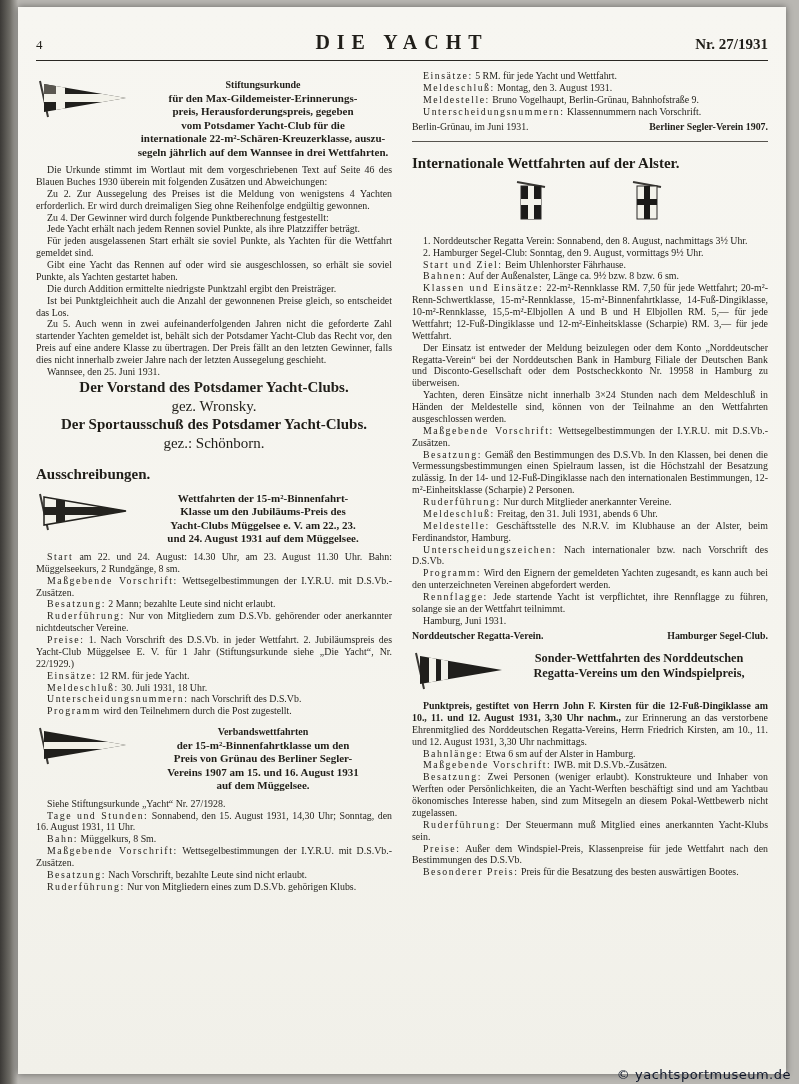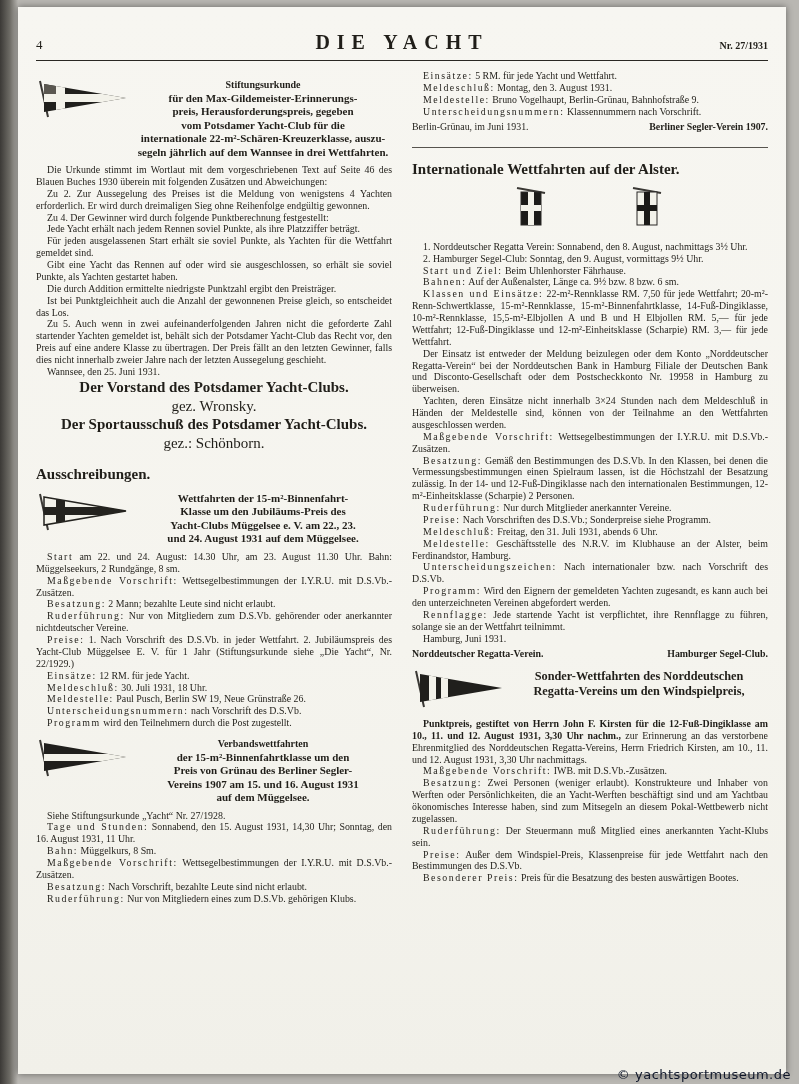--- a/index.html
+++ b/index.html
@@ -10,31 +10,31 @@
   body{font-family:"Liberation Serif","DejaVu Serif",serif;background:var(--frame)}
   .canvas{position:relative;width:799px;height:1084px;background:var(--frame);overflow:hidden}
   .gutter{position:absolute;left:0;top:0;width:18px;height:100%;
     background:linear-gradient(90deg,var(--gutter) 0%,#6e6c66 55%,var(--frame) 100%)}
   .page{position:absolute;left:18px;top:7px;right:13px;bottom:10px;overflow:hidden;
     background:linear-gradient(180deg,#f7f6f1 0%,var(--paper) 60%,#f1f0e9 100%);
     box-shadow:0 0 7px rgba(0,0,0,.45);color:var(--ink)}
   .pg-header{display:flex;align-items:baseline;padding:24px 18px 2px}
   .pageno{width:100px;font-size:13px}
   .journal{flex:1;text-align:center;font-size:20px;font-weight:bold;letter-spacing:7px}
-  .issue{width:100px;text-align:right;font-size:10px;font-weight:bold}
+  .issue{width:100px;text-align:right;font-size:15px;font-weight:bold}
   .hrule{border-top:1.5px solid var(--rule);margin:4px 18px 9px}
   .cols{display:flex;gap:20px;padding:0 18px}
   .col{flex:1;min-width:0}
 
   .para{font-size:9.9px;line-height:1.2;text-align:justify;text-indent:11px}
   .spaced{letter-spacing:1.5px}
   .b{font-weight:bold}
   .center{text-align:center;font-size:15px;line-height:1.25}
   .split{display:flex;justify-content:space-between;font-size:9.9px;line-height:1.35;margin-top:2px}
-  .split.rule{border-bottom:1px solid #57544e;padding-bottom:14px;margin-bottom:3px}
+  .split.rule{border-bottom:1px solid #57544e;padding-bottom:8px;margin-bottom:3px}
   .heading{font-size:15px;font-weight:bold;margin:13px 0 7px}
   .flag-title{display:flex;align-items:flex-start;margin:9px 0 5px}
   .flag{flex:0 0 auto;margin-right:2px;display:inline-block}
   .title-lines{flex:1;text-align:center;font-weight:bold;font-size:11px;line-height:1.23}
   .title-lines.bf div:first-child{font-size:10px;line-height:1.25}
   .title-lines.ba div{font-size:12.3px}
   .flags-row{display:flex;justify-content:center;gap:78px;margin:2px 0 6px}
   .watermark{position:absolute;right:8px;bottom:2px;font-family:"DejaVu Sans","Liberation Sans",sans-serif;
     font-size:13px;color:#0f172a;letter-spacing:.5px}
 </style>
@@ -112,21 +112,20 @@
               <div>und 24. August 1931 auf dem Müggelsee.</div>
             </div>
           </div>
           <p class="para"><span class="spaced">Start</span> am 22. und 24. August: 14.30 Uhr, am 23. August 11.30 Uhr. Bahn: Müggelseekurs, 2 Rundgänge, 8 sm.</p>
           <p class="para"><span class="spaced">Maßgebende Vorschrift:</span> Wettsegelbestimmungen der I.Y.R.U. mit D.S.Vb.-Zusätzen.</p>
           <p class="para"><span class="spaced">Besatzung:</span> 2 Mann; bezahlte Leute sind nicht erlaubt.</p>
           <p class="para"><span class="spaced">Ruderführung:</span> Nur von Mitgliedern zum D.S.Vb. gehörender oder anerkannter nichtdeutscher Vereine.</p>
           <p class="para"><span class="spaced">Preise:</span> 1. Nach Vorschrift des D.S.Vb. in jeder Wettfahrt. 2. Jubiläumspreis des Yacht-Club Müggelsee E. V. für 1 Jahr (Stiftungsurkunde siehe „Die Yacht“, Nr. 22/1929.)</p>
           <p class="para"><span class="spaced">Einsätze:</span> 12 RM. für jede Yacht.</p>
           <p class="para"><span class="spaced">Meldeschluß:</span> 30. Juli 1931, 18 Uhr.</p>
-          <p class="para"><span class="spaced">Meldestelle:</span> Paul Pusch, Berlin SW 19, Neue Grünstraße 26.</p>
           <p class="para"><span class="spaced">Unterscheidungsnummern:</span> nach Vorschrift des D.S.Vb.</p>
           <p class="para"><span class="spaced">Programm</span> wird den Teilnehmern durch die Post zugestellt.</p>
           <div class="flag-title">
             <span class="flag"><svg width="96" height="40" viewBox="0 0 96 40">
     <defs>
                   <clipPath id="clip3">
                     <polygon points="8,5 90,19 8,33"></polygon>
                   </clipPath>
                 </defs>
     <line x1="4" y1="2" x2="12" y2="38" stroke="#3a3834" stroke-width="2"></line>
@@ -177,21 +176,20 @@
           <p class="para">1. Norddeutscher Regatta Verein: Sonnabend, den 8. August, nachmittags 3½ Uhr.</p>
           <p class="para">2. Hamburger Segel-Club: Sonntag, den 9. August, vormittags 9½ Uhr.</p>
           <p class="para"><span class="spaced">Start und Ziel:</span> Beim Uhlenhorster Fährhause.</p>
           <p class="para"><span class="spaced">Bahnen:</span> Auf der Außenalster, Länge ca. 9½ bzw. 8 bzw. 6 sm.</p>
           <p class="para"><span class="spaced">Klassen und Einsätze:</span> 22-m²-Rennklasse RM. 7,50 für jede Wettfahrt; 20-m²-Renn-Schwertklasse, 15-m²-Rennklasse, 15-m²-Binnenfahrtklasse, 14-Fuß-Dingiklasse, 10-m²-Rennklasse, 15,5-m²-Elbjollen A und B und H Elbjollen RM. 5,— für jede Wettfahrt; 12-Fuß-Dingiklasse und 12-m²-Einheitsklasse (Scharpie) RM. 3,— für jede Wettfahrt.</p>
           <p class="para">Der Einsatz ist entweder der Meldung beizulegen oder dem Konto „Norddeutscher Regatta-Verein“ bei der Norddeutschen Bank in Hamburg Filiale der Deutschen Bank und Disconto-Gesellschaft oder dem Postscheckkonto Nr. 19958 in Hamburg zu überweisen.</p>
           <p class="para">Yachten, deren Einsätze nicht innerhalb 3×24 Stunden nach dem Meldeschluß in Händen der Meldestelle sind, können von der Teilnahme an den Wettfahrten ausgeschlossen werden.</p>
           <p class="para"><span class="spaced">Maßgebende Vorschrift:</span> Wettsegelbestimmungen der I.Y.R.U. mit D.S.Vb.-Zusätzen.</p>
           <p class="para"><span class="spaced">Besatzung:</span> Gemäß den Bestimmungen des D.S.Vb. In den Klassen, bei denen die Vermessungsbestimmungen einen Spielraum lassen, ist die Höchstzahl der Besatzung zulässig. In der 14- und 12-Fuß-Dingiklasse nach den internationalen Bestimmungen, 12-m²-Einheitsklasse (Scharpie) 2 Personen.</p>
           <p class="para"><span class="spaced">Ruderführung:</span> Nur durch Mitglieder anerkannter Vereine.</p>
-          <p class="para"><span class="spaced">Preise:</span> Nach Vorschriften des D.S.Vb.; Sonderpreise siehe Programm.</p>
           <p class="para"><span class="spaced">Meldeschluß:</span> Freitag, den 31. Juli 1931, abends 6 Uhr.</p>
           <p class="para"><span class="spaced">Meldestelle:</span> Geschäftsstelle des N.R.V. im Klubhause an der Alster, beim Ferdinandstor, Hamburg.</p>
           <p class="para"><span class="spaced">Unterscheidungszeichen:</span> Nach internationaler bzw. nach Vorschrift des D.S.Vb.</p>
           <p class="para"><span class="spaced">Programm:</span> Wird den Eignern der gemeldeten Yachten zugesandt, es kann auch bei den unterzeichneten Vereinen abgefordert werden.</p>
           <p class="para"><span class="spaced">Rennflagge:</span> Jede startende Yacht ist verpflichtet, ihre Rennflagge zu führen, solange sie an der Wettfahrt teilnimmt.</p>
           <p class="para">Hamburg, Juni 1931.</p>
           <p class="split">
             <span class="sl b">Norddeutscher Regatta-Verein.</span>
             <span class="sr b">Hamburger Segel-Club.</span>
           </p>
@@ -208,20 +206,21 @@
         <rect x="17" y="0" width="7" height="40" fill="#f3f2ea"></rect>
         <rect x="29" y="0" width="7" height="40" fill="#f3f2ea"></rect>
       </g>
               </svg></span>
             <div class="title-lines ba">
               <div>Sonder-Wettfahrten des Norddeutschen</div>
               <div>Regatta-Vereins um den Windspielpreis,</div>
             </div>
           </div>
           <p class="para"><span class="b">Punktpreis, gestiftet von Herrn John F. Kirsten für die 12-Fuß-Dingiklasse am 10., 11. und 12. August 1931, 3,30 Uhr nachm.,</span> zur Erinnerung an das verstorbene Ehrenmitglied des Norddeutschen Regatta-Vereins, Herrn Friedrich Kirsten, am 10., 11. und 12. August 1931, 3,30 Uhr nachmittags.</p>
+          <p class="para"><span class="spaced">Bahnlänge:</span> Etwa 6 sm auf der Alster in Hamburg.</p>
           <p class="para"><span class="spaced">Maßgebende Vorschrift:</span> IWB. mit D.S.Vb.-Zusätzen.</p>
           <p class="para"><span class="spaced">Besatzung:</span> Zwei Personen (weniger erlaubt). Konstrukteure und Inhaber von Werften oder Persönlichkeiten, die an Yacht-Werften beschäftigt sind und am Yachtbau ökonomisches Interesse haben, sind zum Mitsegeln an diesem Pokal-Wettbewerb nicht zugelassen.</p>
           <p class="para"><span class="spaced">Ruderführung:</span> Der Steuermann muß Mitglied eines anerkannten Yacht-Klubs sein.</p>
           <p class="para"><span class="spaced">Preise:</span> Außer dem Windspiel-Preis, Klassenpreise für jede Wettfahrt nach den Bestimmungen des D.S.Vb.</p>
           <p class="para"><span class="spaced">Besonderer Preis:</span> Preis für die Besatzung des besten auswärtigen Bootes.</p>
         </section>
     </main>
   </div>
   <div class="watermark">© yachtsportmuseum.de</div>
 </div>

